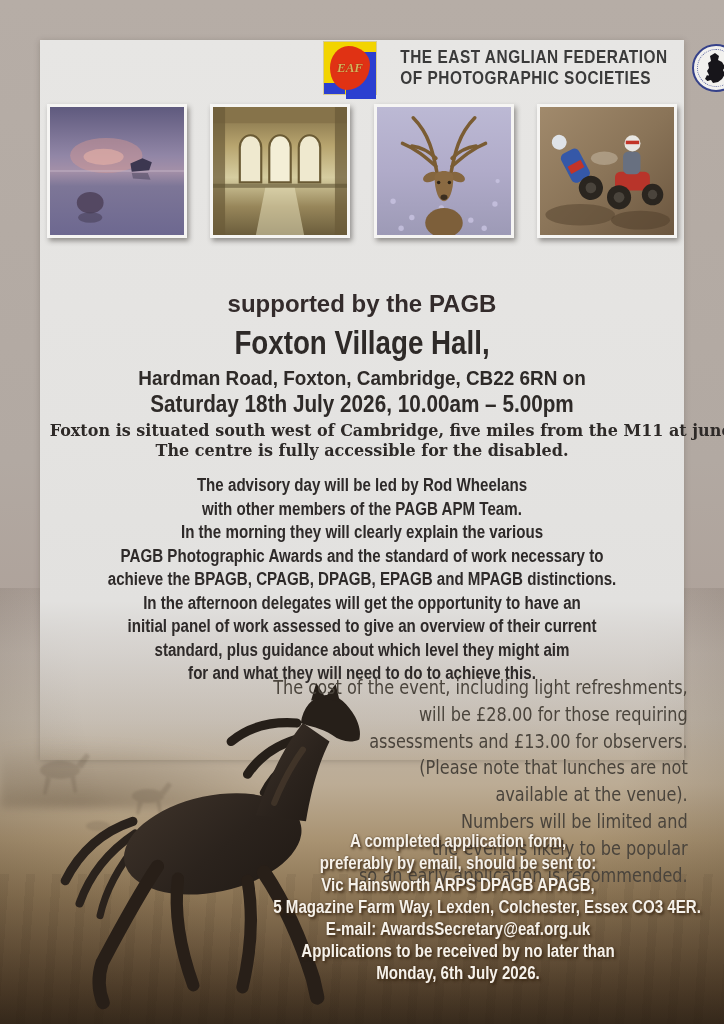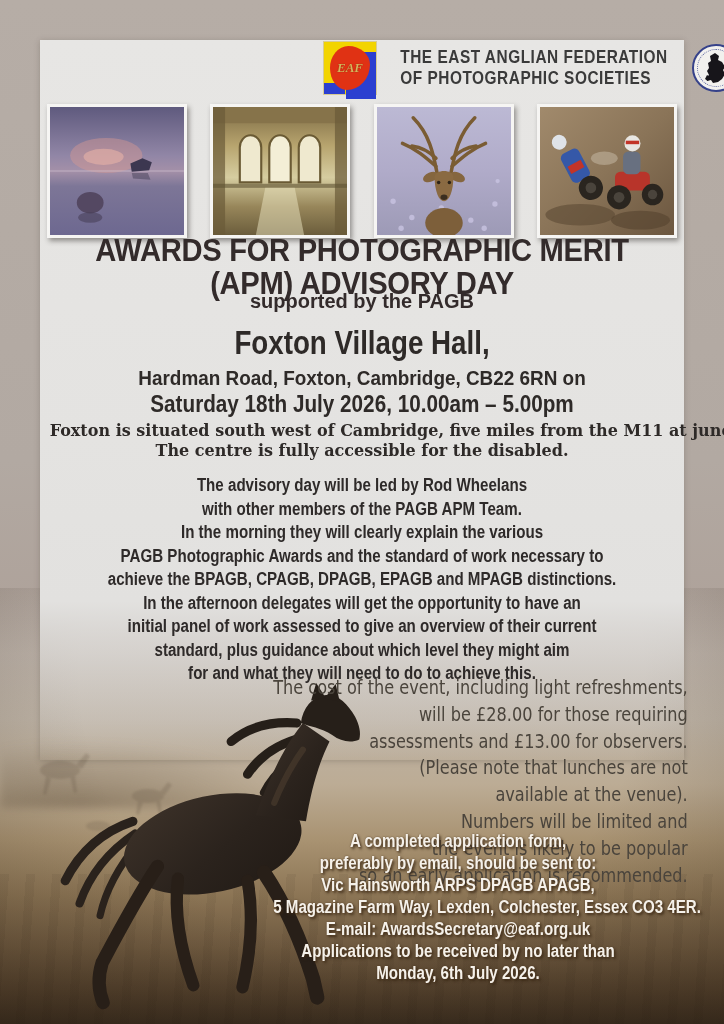--- a/index.html
+++ b/index.html
@@ -62,21 +62,21 @@
   .gallery{position:absolute;left:40px;top:104px;width:644px;padding:0 7px;box-sizing:border-box;
     display:flex;justify-content:space-between;}
   .photo{width:134px;height:128px;border:3px solid #f6f5f3;box-shadow:2px 3px 5px rgba(40,35,30,.45);
     position:relative;overflow:hidden;background:#888;}
   .photo svg{position:absolute;inset:0;width:100%;height:100%;}
 
   
   .tcenter{position:absolute;left:40px;width:644px;text-align:center;}
   .title-line{font-weight:bold;color:#332b2b;font-size:31px;line-height:33px;letter-spacing:-.3px;
     transform:scaleX(.94);transform-origin:50% 0;}
-  .subtitle{font-weight:bold;color:#332b2b;font-size:20px;}
+  .subtitle{font-weight:bold;color:#332b2b;font-size:24px;}
   .venue-name{font-weight:bold;color:#2e2a28;font-size:33px;transform:scaleX(.84);transform-origin:50% 0;white-space:nowrap;}
   .venue-addr{font-weight:bold;color:#2e2a28;font-size:21px;transform:scaleX(.9);transform-origin:50% 0;white-space:nowrap;}
   .venue-date{font-weight:bold;color:#2e2a28;font-size:23px;transform:scaleX(.9);transform-origin:50% 0;white-space:nowrap;}
   .locnote{font-family:"DejaVu Serif","Liberation Serif",serif;font-weight:bold;color:#2e2a28;
     font-size:16.5px;line-height:20px;transform:scaleX(.97);transform-origin:50% 0;white-space:nowrap;}
   .desc{font-weight:bold;color:#2e2a29;font-size:18px;line-height:23.5px;
     transform:scaleX(.84);transform-origin:50% 0;white-space:nowrap;}
   .cost{position:absolute;right:36px;top:674px;text-align:right;color:#4a443c;
     font-family:"DejaVu Sans",sans-serif;font-size:19px;line-height:26.8px;
     transform:scaleX(.85);transform-origin:100% 0;white-space:nowrap;}
@@ -239,24 +239,20 @@
         <rect x="64" y="25" width="10" height="2.6" fill="#c23428"></rect>
         <circle cx="59" cy="67" r="9" fill="#2a251f"></circle>
           <circle cx="59" cy="67" r="4" fill="#4a443c"></circle>
         <circle cx="84" cy="65" r="8" fill="#2a251f"></circle>
           <circle cx="84" cy="65" r="3.5" fill="#4a443c"></circle>
         <ellipse cx="48" cy="38" rx="10" ry="5" fill="#c9bda9" opacity=".5"></ellipse>
       </svg>
     </div>
   </div>
 
-  <div class="tcenter" style="top:234px">
-    <div class="title-line">AWARDS FOR PHOTOGRAPHIC MERIT</div>
-    <div class="title-line">(APM) ADVISORY DAY</div>
-  </div>
   <div class="tcenter subtitle" style="top:290px">supported by the PAGB</div>
 
   <div class="tcenter venue-name" style="top:324px">Foxton Village Hall,</div>
   <div class="tcenter venue-addr" style="top:366px">Hardman Road, Foxton, Cambridge, CB22 6RN on</div>
   <div class="tcenter venue-date" style="top:391px">Saturday 18th July 2026, 10.00am – 5.00pm</div>
   <div class="tcenter locnote" style="top:421px">Foxton is situated south west of Cambridge, five miles from the M11 at junction 10.</div>
   <div class="tcenter locnote" style="top:441px">The centre is fully accessible for the disabled.</div>
 
   <div class="tcenter" style="top:474px">
     <div class="desc">The advisory day will be led by Rod Wheelans</div>

